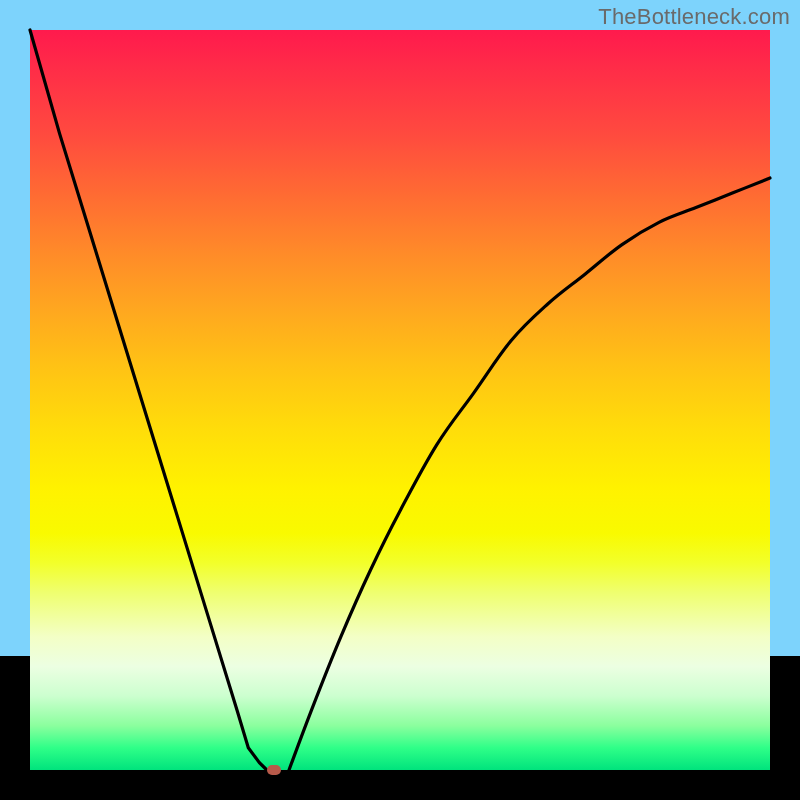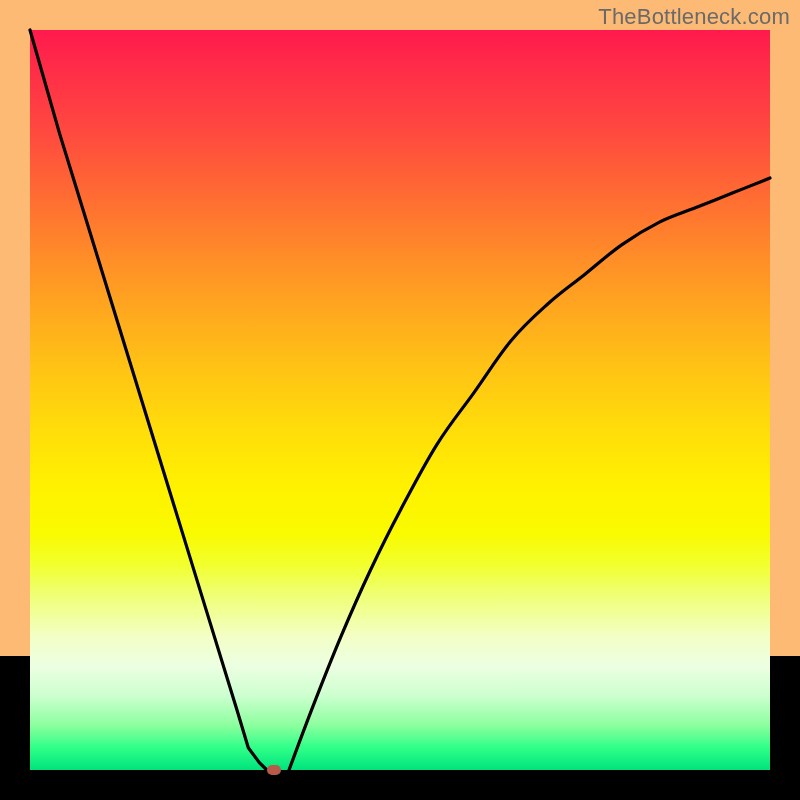--- a/index.html
+++ b/index.html
@@ -8,21 +8,21 @@
     width: 800px;
     height: 800px;
     background: #000;
     font-family: Arial, Helvetica, sans-serif;
     overflow: hidden;
   }
   .frame {
     position: relative;
     width: 800px;
     height: 656px;
-    background: #fdba74;
+    background: #7dd3fc;
   }
   .plot-area {
     position: absolute;
     left: 30px;
     top: 30px;
     width: 740px;
     height: 740px;
     
     background: linear-gradient(
       to bottom,

